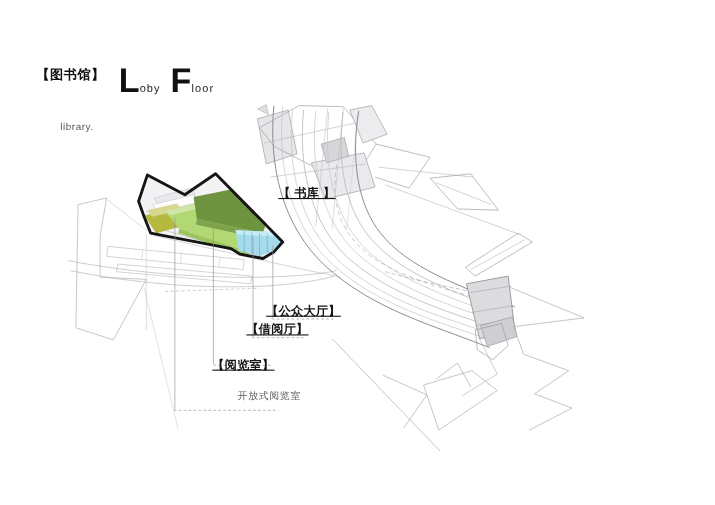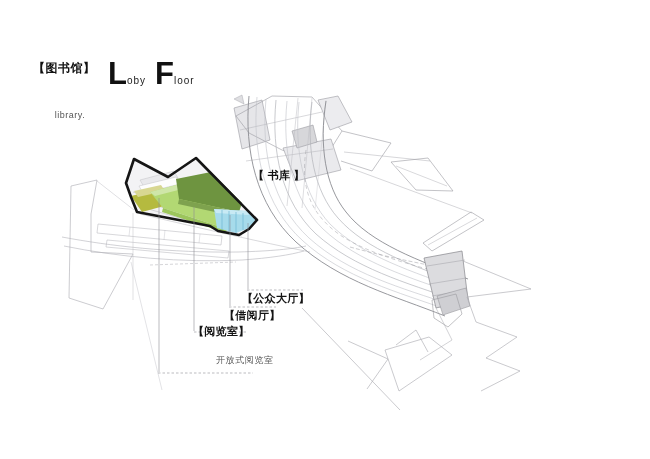--- a/index.html
+++ b/index.html
@@ -28,21 +28,21 @@
     white-space:nowrap;color:#111;
   }
   .floor-line .big{font-size:31px;font-weight:bold;letter-spacing:0;}
   .floor-line .sm{font-size:10px;font-weight:normal;letter-spacing:1px;color:#222;}
   .floor-line .gap{display:inline-block;width:9px;}
 
   
   .lbl{
     position:absolute;
     font-size:11px;font-weight:bold;color:#141414;
-    letter-spacing:.3px;white-space:nowrap;
+    letter-spacing:.3px;white-space:nowrap;text-decoration:underline;
   }
   .lbl-sub{
     position:absolute;
     font-size:9px;font-weight:normal;color:#5a5a5a;
     letter-spacing:.6px;white-space:nowrap;margin-left:13px;
   }
 </style>
 </head>
 <body>
 
@@ -171,18 +171,18 @@
       <line x1="229" y1="307" x2="276" y2="307" stroke-dasharray="2.5,2"></line>
       <line x1="247" y1="290" x2="303" y2="290" stroke-dasharray="2.5,2"></line>
     </g>
   </svg>
 
   <div class="title-zh">【图书馆】</div>
   <div class="title-en">library.</div>
   <div class="floor-line"><span class="big">L</span><span class="sm">oby</span><span class="gap"></span><span class="big">F</span><span class="sm">loor</span></div>
 
   <div class="lbl" style="left:253px;top:168px;">【 书库 】</div>
-  <div class="lbl" style="left:242px;top:291px;">【公众大厅】</div>
-  <div class="lbl" style="left:224px;top:308px;">【借阅厅】</div>
+  <div class="lbl" style="left:242px;top:275px;">【公众大厅】</div>
+  <div class="lbl" style="left:224px;top:292px;">【借阅厅】</div>
   <div class="lbl" style="left:193px;top:324px;">【阅览室】</div>
   <div class="lbl-sub" style="left:203px;top:354px;">开放式阅览室</div>
 
 </div>
 
 </body></html>

